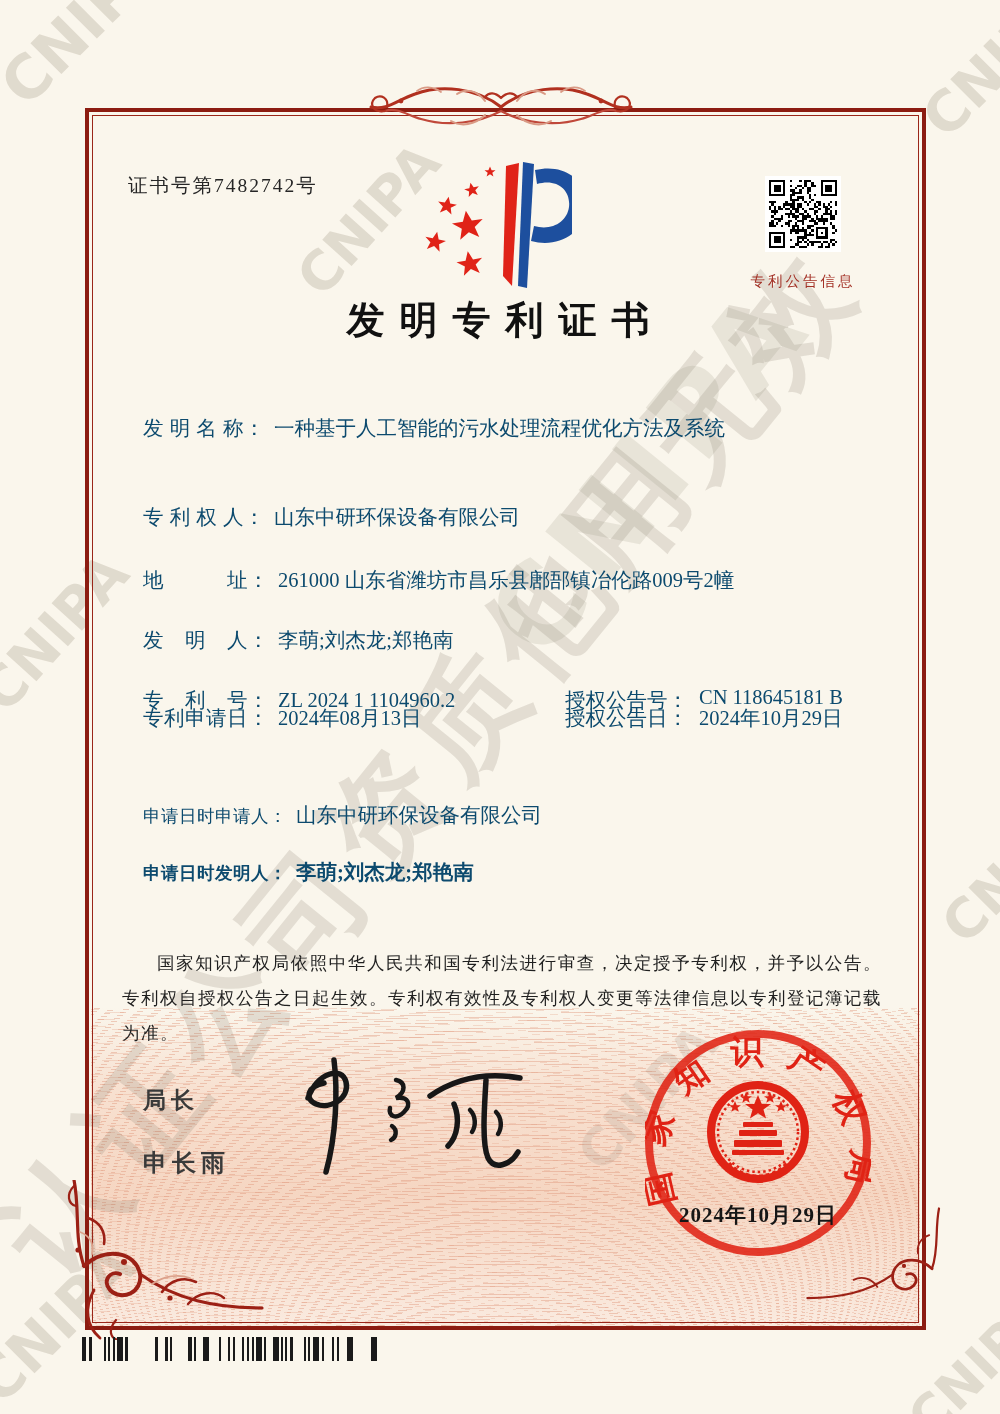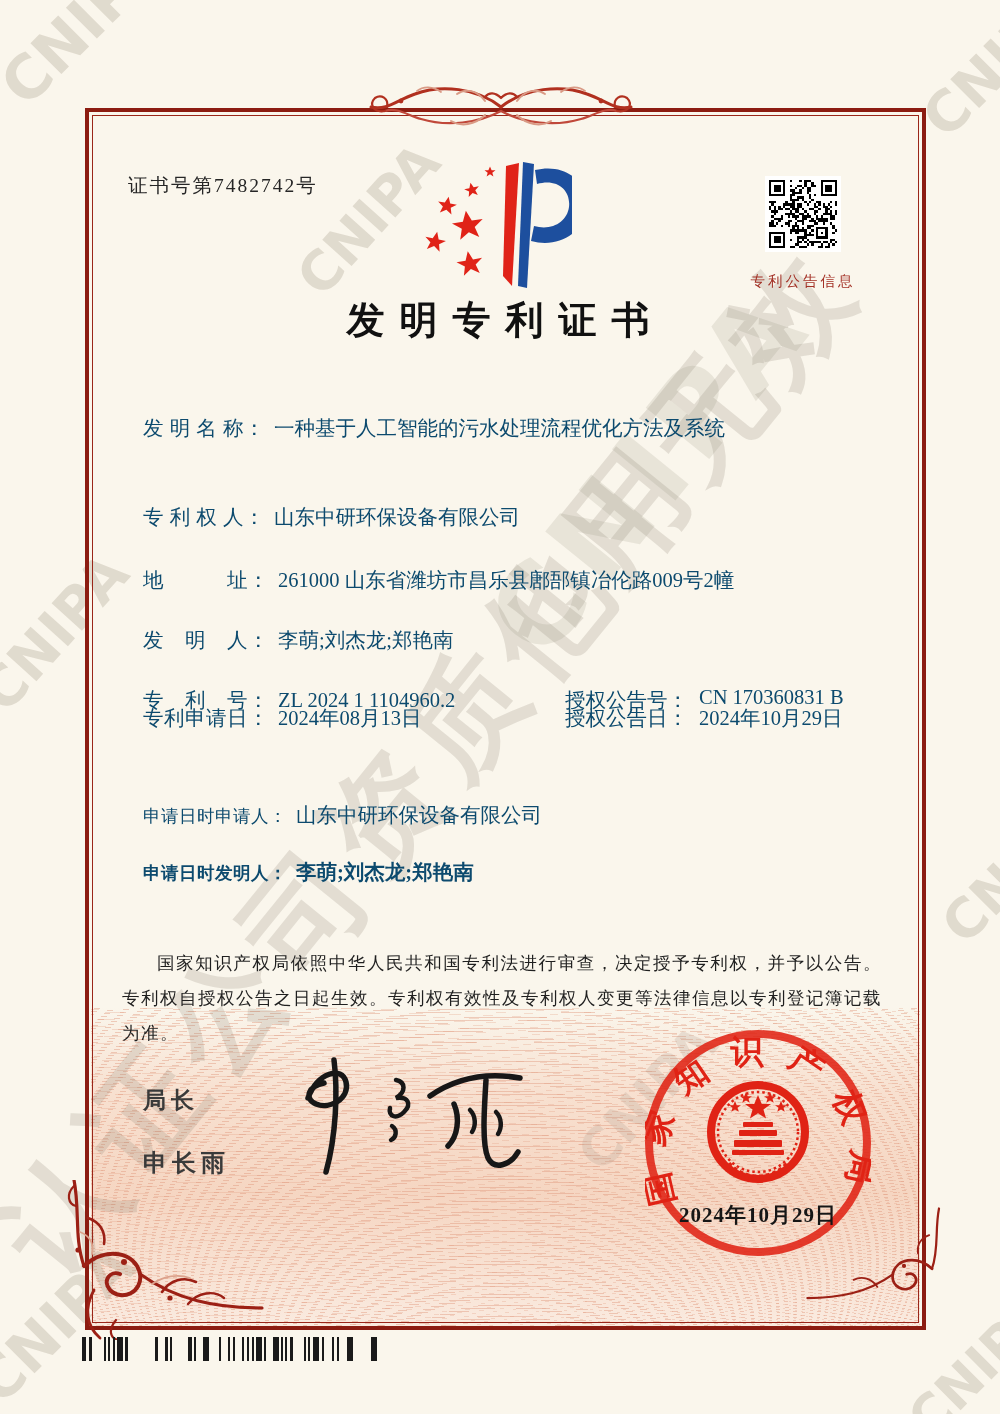--- a/index.html
+++ b/index.html
@@ -199,21 +199,21 @@
     <span class="lbl">专 利 权 人：</span><span class="val">山东中研环保设备有限公司</span>
   </div>
   <div class="row r2">
     <span class="lbl">地　　　址：</span><span class="val">261000 山东省潍坊市昌乐县鄌郚镇冶伦路009号2幢</span>
   </div>
   <div class="row r3">
     <span class="lbl">发　明　人：</span><span class="val">李萌;刘杰龙;郑艳南</span>
   </div>
   <div class="row r4">
     <span class="lbl">专　利　号：</span><span class="val">ZL 2024 1 1104960.2</span>
-    <span class="lbl2">授权公告号：</span><span class="val2">CN 170360831 B</span>
+    <span class="lbl2">授权公告号：</span><span class="val2">CN 118645181 B</span>
   </div>
   <div class="row r5">
     <span class="lbl">专利申请日：</span><span class="val">2024年08月13日</span>
     <span class="lbl2">授权公告日：</span><span class="val2">2024年10月29日</span>
   </div>
   <div class="row r6">
     <span class="lbl">申请日时申请人：</span><span class="val">山东中研环保设备有限公司</span>
   </div>
   <div class="row r7">
     <span class="lbl">申请日时发明人：</span><span class="val">李萌;刘杰龙;郑艳南</span>

